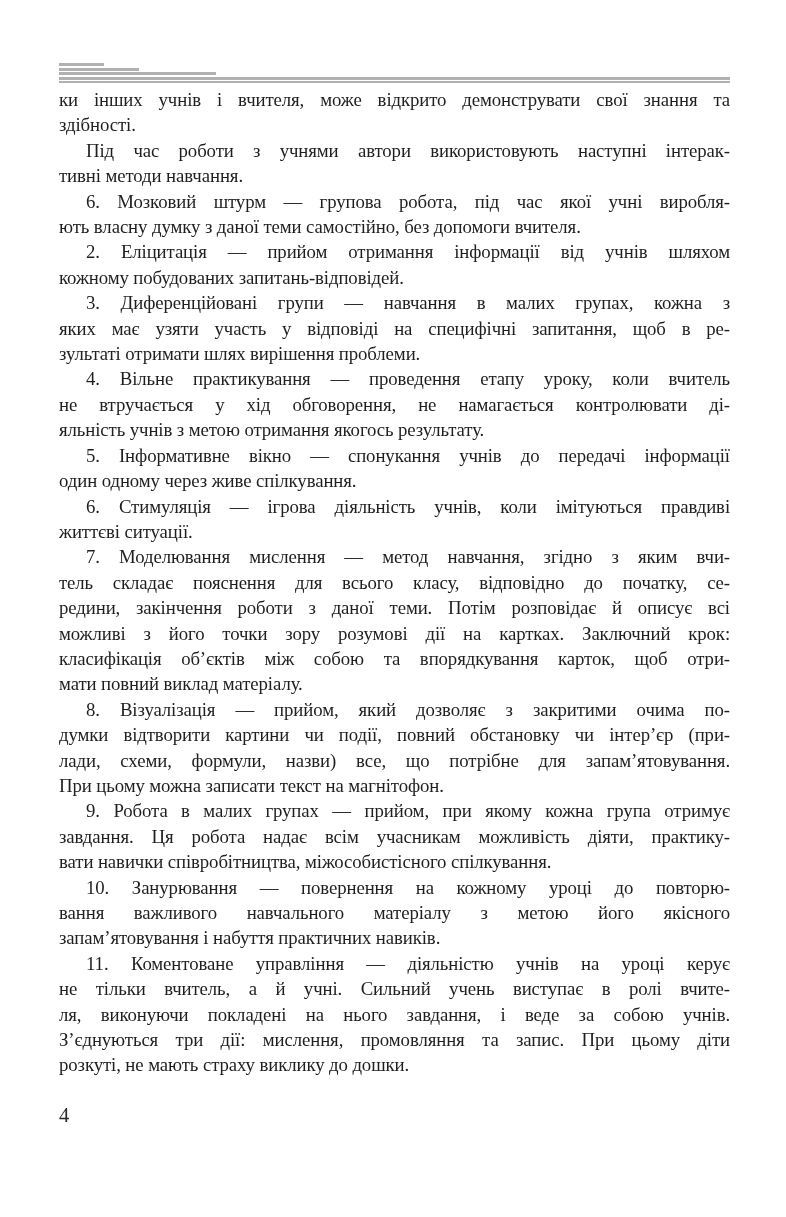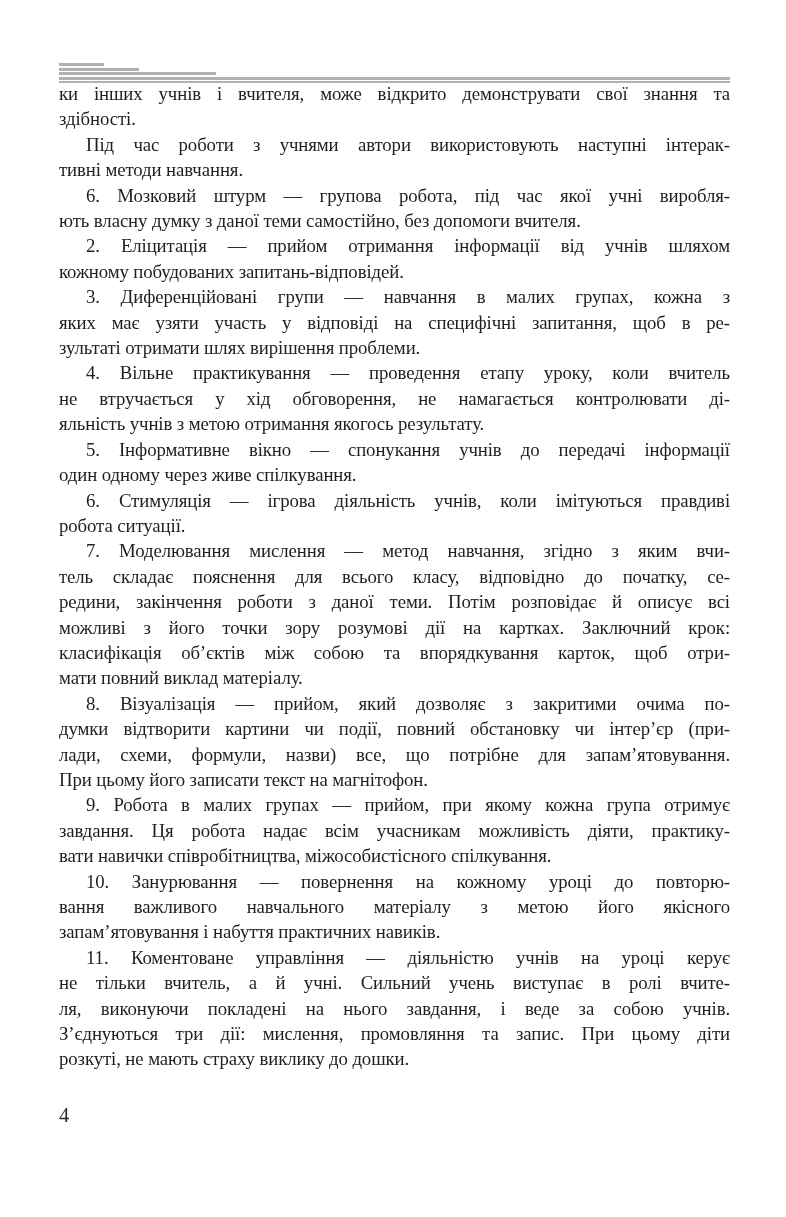--- a/index.html
+++ b/index.html
@@ -29,21 +29,21 @@
   }
   .ornament .bar-1 { width: 45px; }
   .ornament .bar-2 { width: 80px; }
   .ornament .bar-3 { width: 157px; }
   .ornament .bar-4 { width: 671px; }
   .ornament .bar-5 { width: 671px; height: 1.5px; margin-bottom: 0; }
 
   .text-content {
     position: absolute;
     left: 59px;
-    top: 81px;
+    top: 87px;
     width: 671px;
     font-size: 18.8px;
     line-height: 25.4px;
     letter-spacing: -0.1px;
   }
   .paragraph { margin: 0; }
   .line {
     text-align: justify;
     text-align-last: justify;
   }
@@ -100,35 +100,35 @@
         <div class="line indent">4. Вільне практикування — проведення етапу уроку, коли вчитель</div>
         <div class="line">не втручається у хід обговорення, не намагається контролювати ді-</div>
         <div class="line last">яльність учнів з метою отримання якогось результату.</div>
       </div>
       <div class="paragraph">
         <div class="line indent">5. Інформативне вікно — спонукання учнів до передачі інформації</div>
         <div class="line last">один одному через живе спілкування.</div>
       </div>
       <div class="paragraph">
         <div class="line indent">6. Стимуляція — ігрова діяльність учнів, коли імітуються правдиві</div>
-        <div class="line last">робота ситуації.</div>
+        <div class="line last">життєві ситуації.</div>
       </div>
       <div class="paragraph">
         <div class="line indent">7. Моделювання мислення — метод навчання, згідно з яким вчи-</div>
         <div class="line">тель складає пояснення для всього класу, відповідно до початку, се-</div>
         <div class="line">редини, закінчення роботи з даної теми. Потім розповідає й описує всі</div>
         <div class="line">можливі з його точки зору розумові дії на картках. Заключний крок:</div>
         <div class="line">класифікація об’єктів між собою та впорядкування карток, щоб отри-</div>
         <div class="line last">мати повний виклад матеріалу.</div>
       </div>
       <div class="paragraph">
         <div class="line indent">8. Візуалізація — прийом, який дозволяє з закритими очима по-</div>
         <div class="line">думки відтворити картини чи події, повний обстановку чи інтер’єр (при-</div>
         <div class="line">лади, схеми, формули, назви) все, що потрібне для запам’ятовування.</div>
-        <div class="line last">При цьому його записати текст на магнітофон.</div>
+        <div class="line last">При цьому можна записати текст на магнітофон.</div>
       </div>
       <div class="paragraph">
         <div class="line indent">9. Робота в малих групах — прийом, при якому кожна група отримує</div>
         <div class="line">завдання. Ця робота надає всім учасникам можливість діяти, практику-</div>
         <div class="line last">вати навички співробітництва, міжособистісного спілкування.</div>
       </div>
       <div class="paragraph">
         <div class="line indent">10. Занурювання — повернення на кожному уроці до повторю-</div>
         <div class="line">вання важливого навчального матеріалу з метою його якісного</div>
         <div class="line last">запам’ятовування і набуття практичних навиків.</div>

